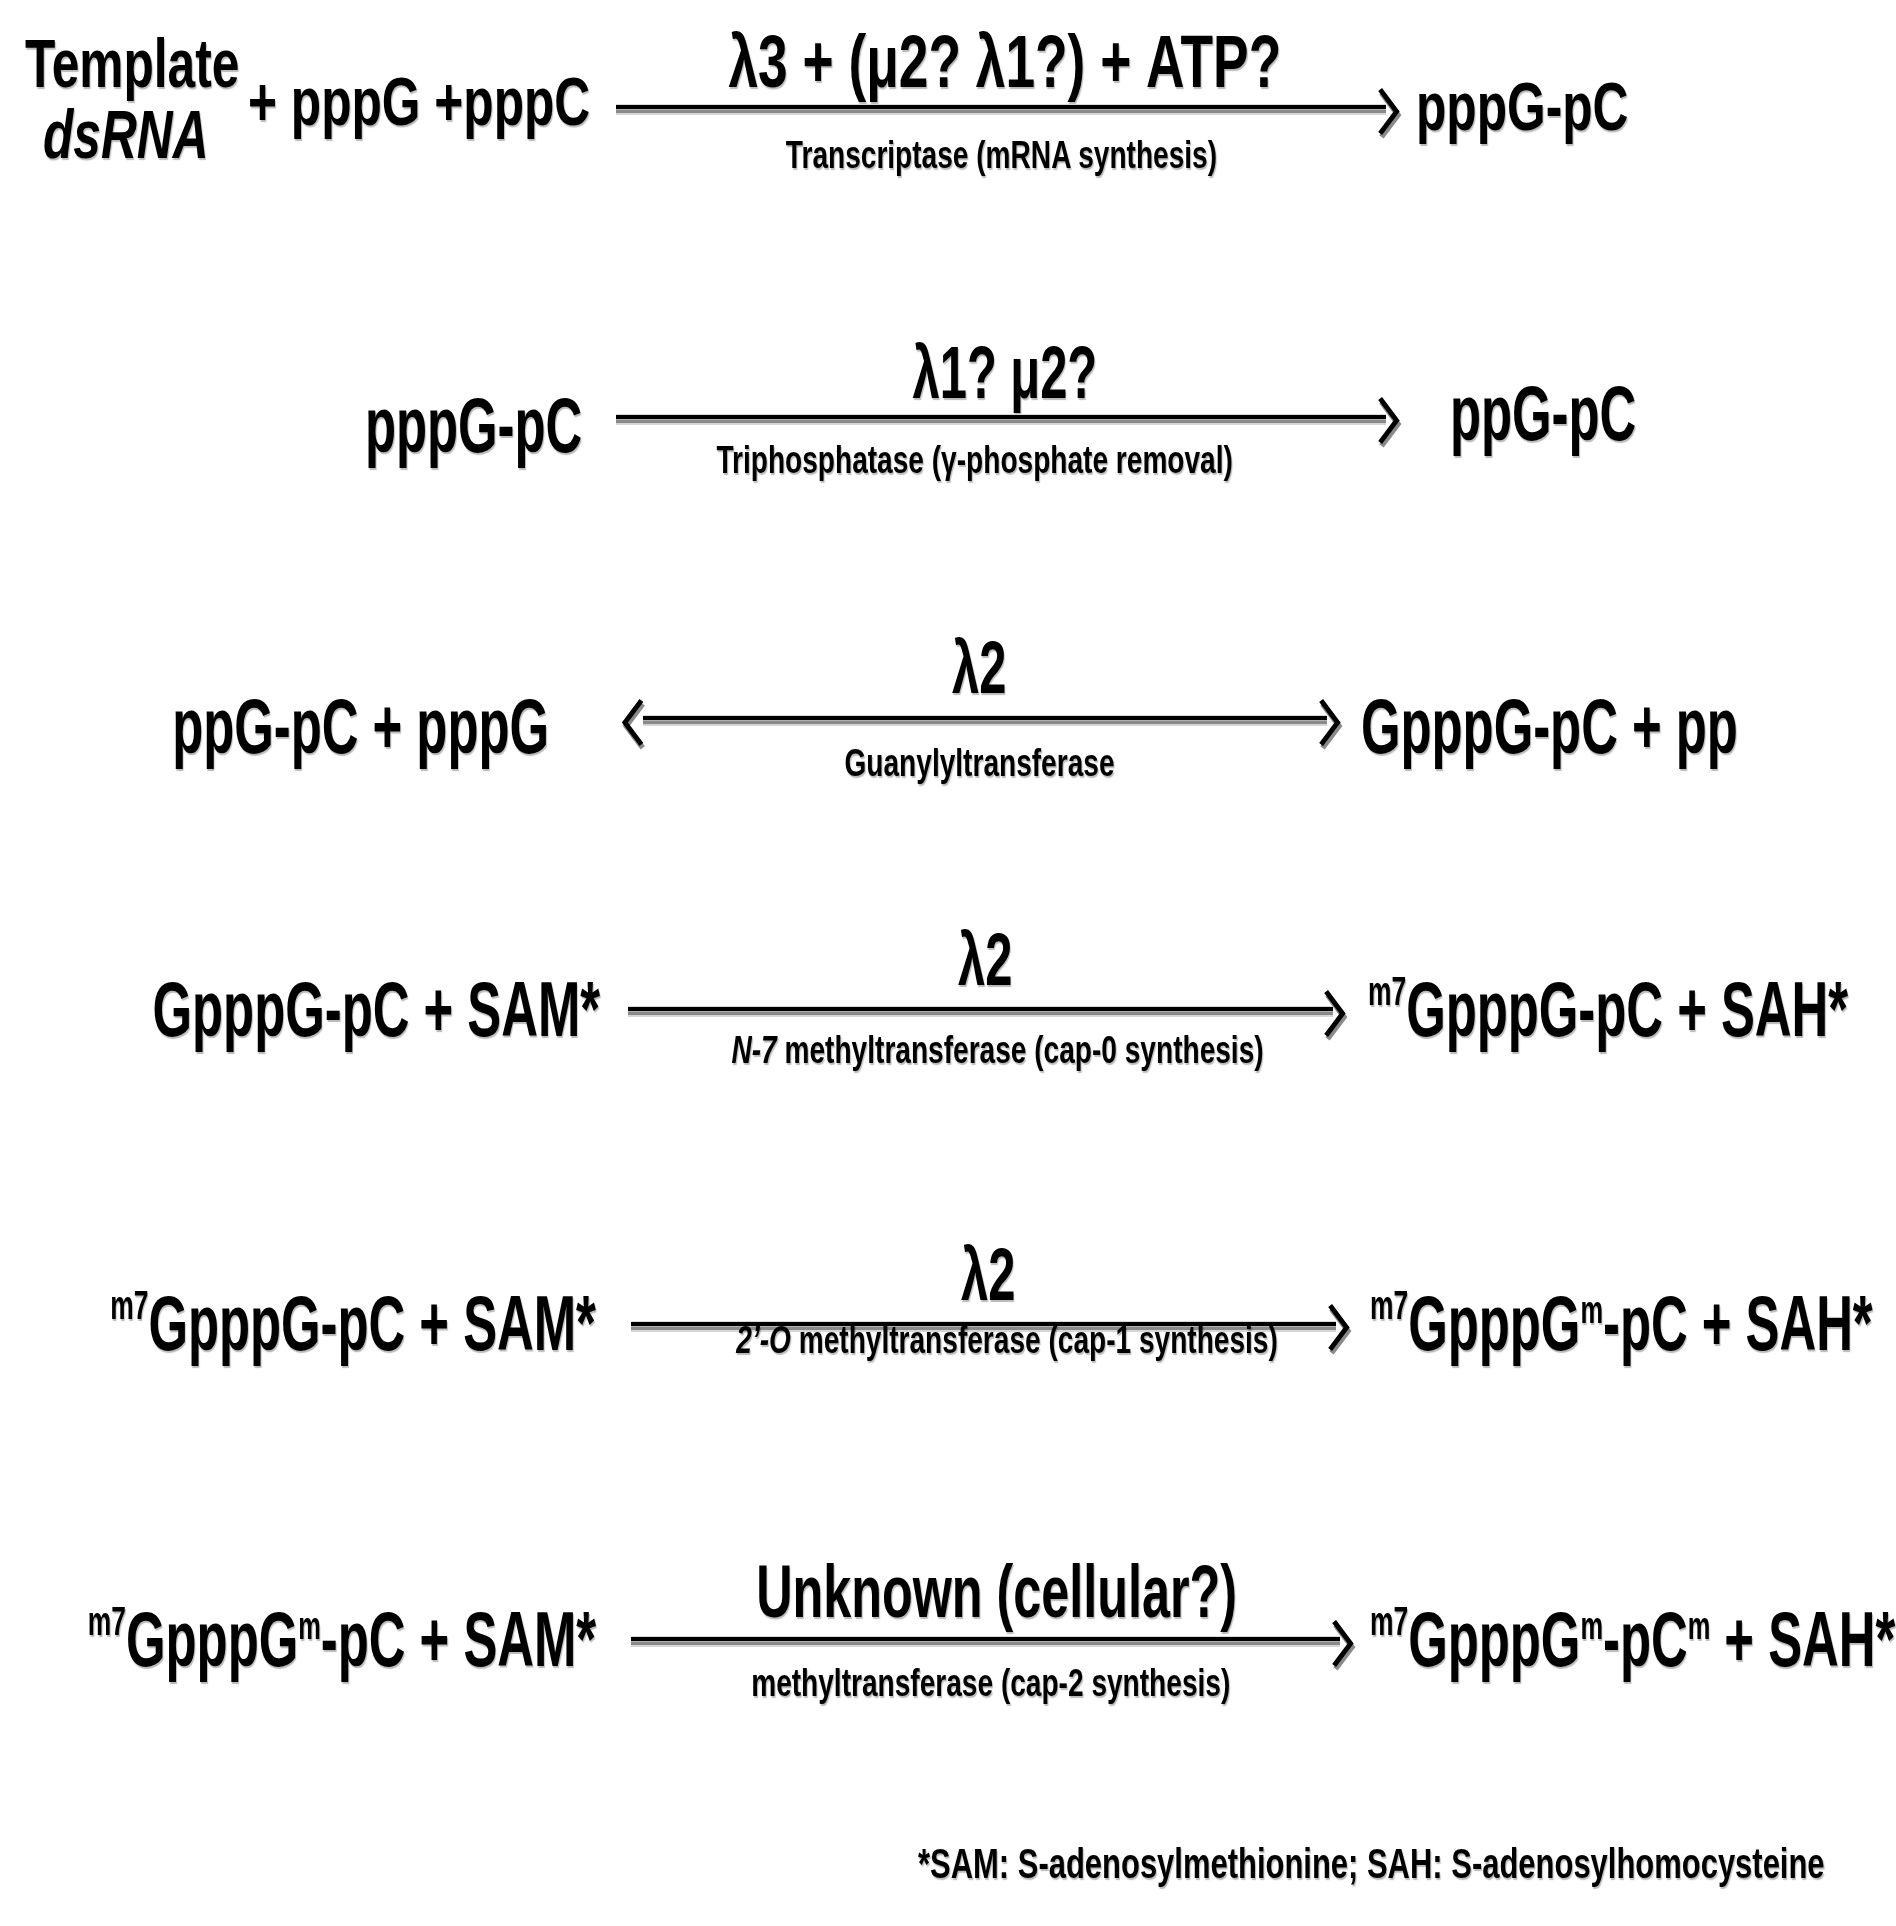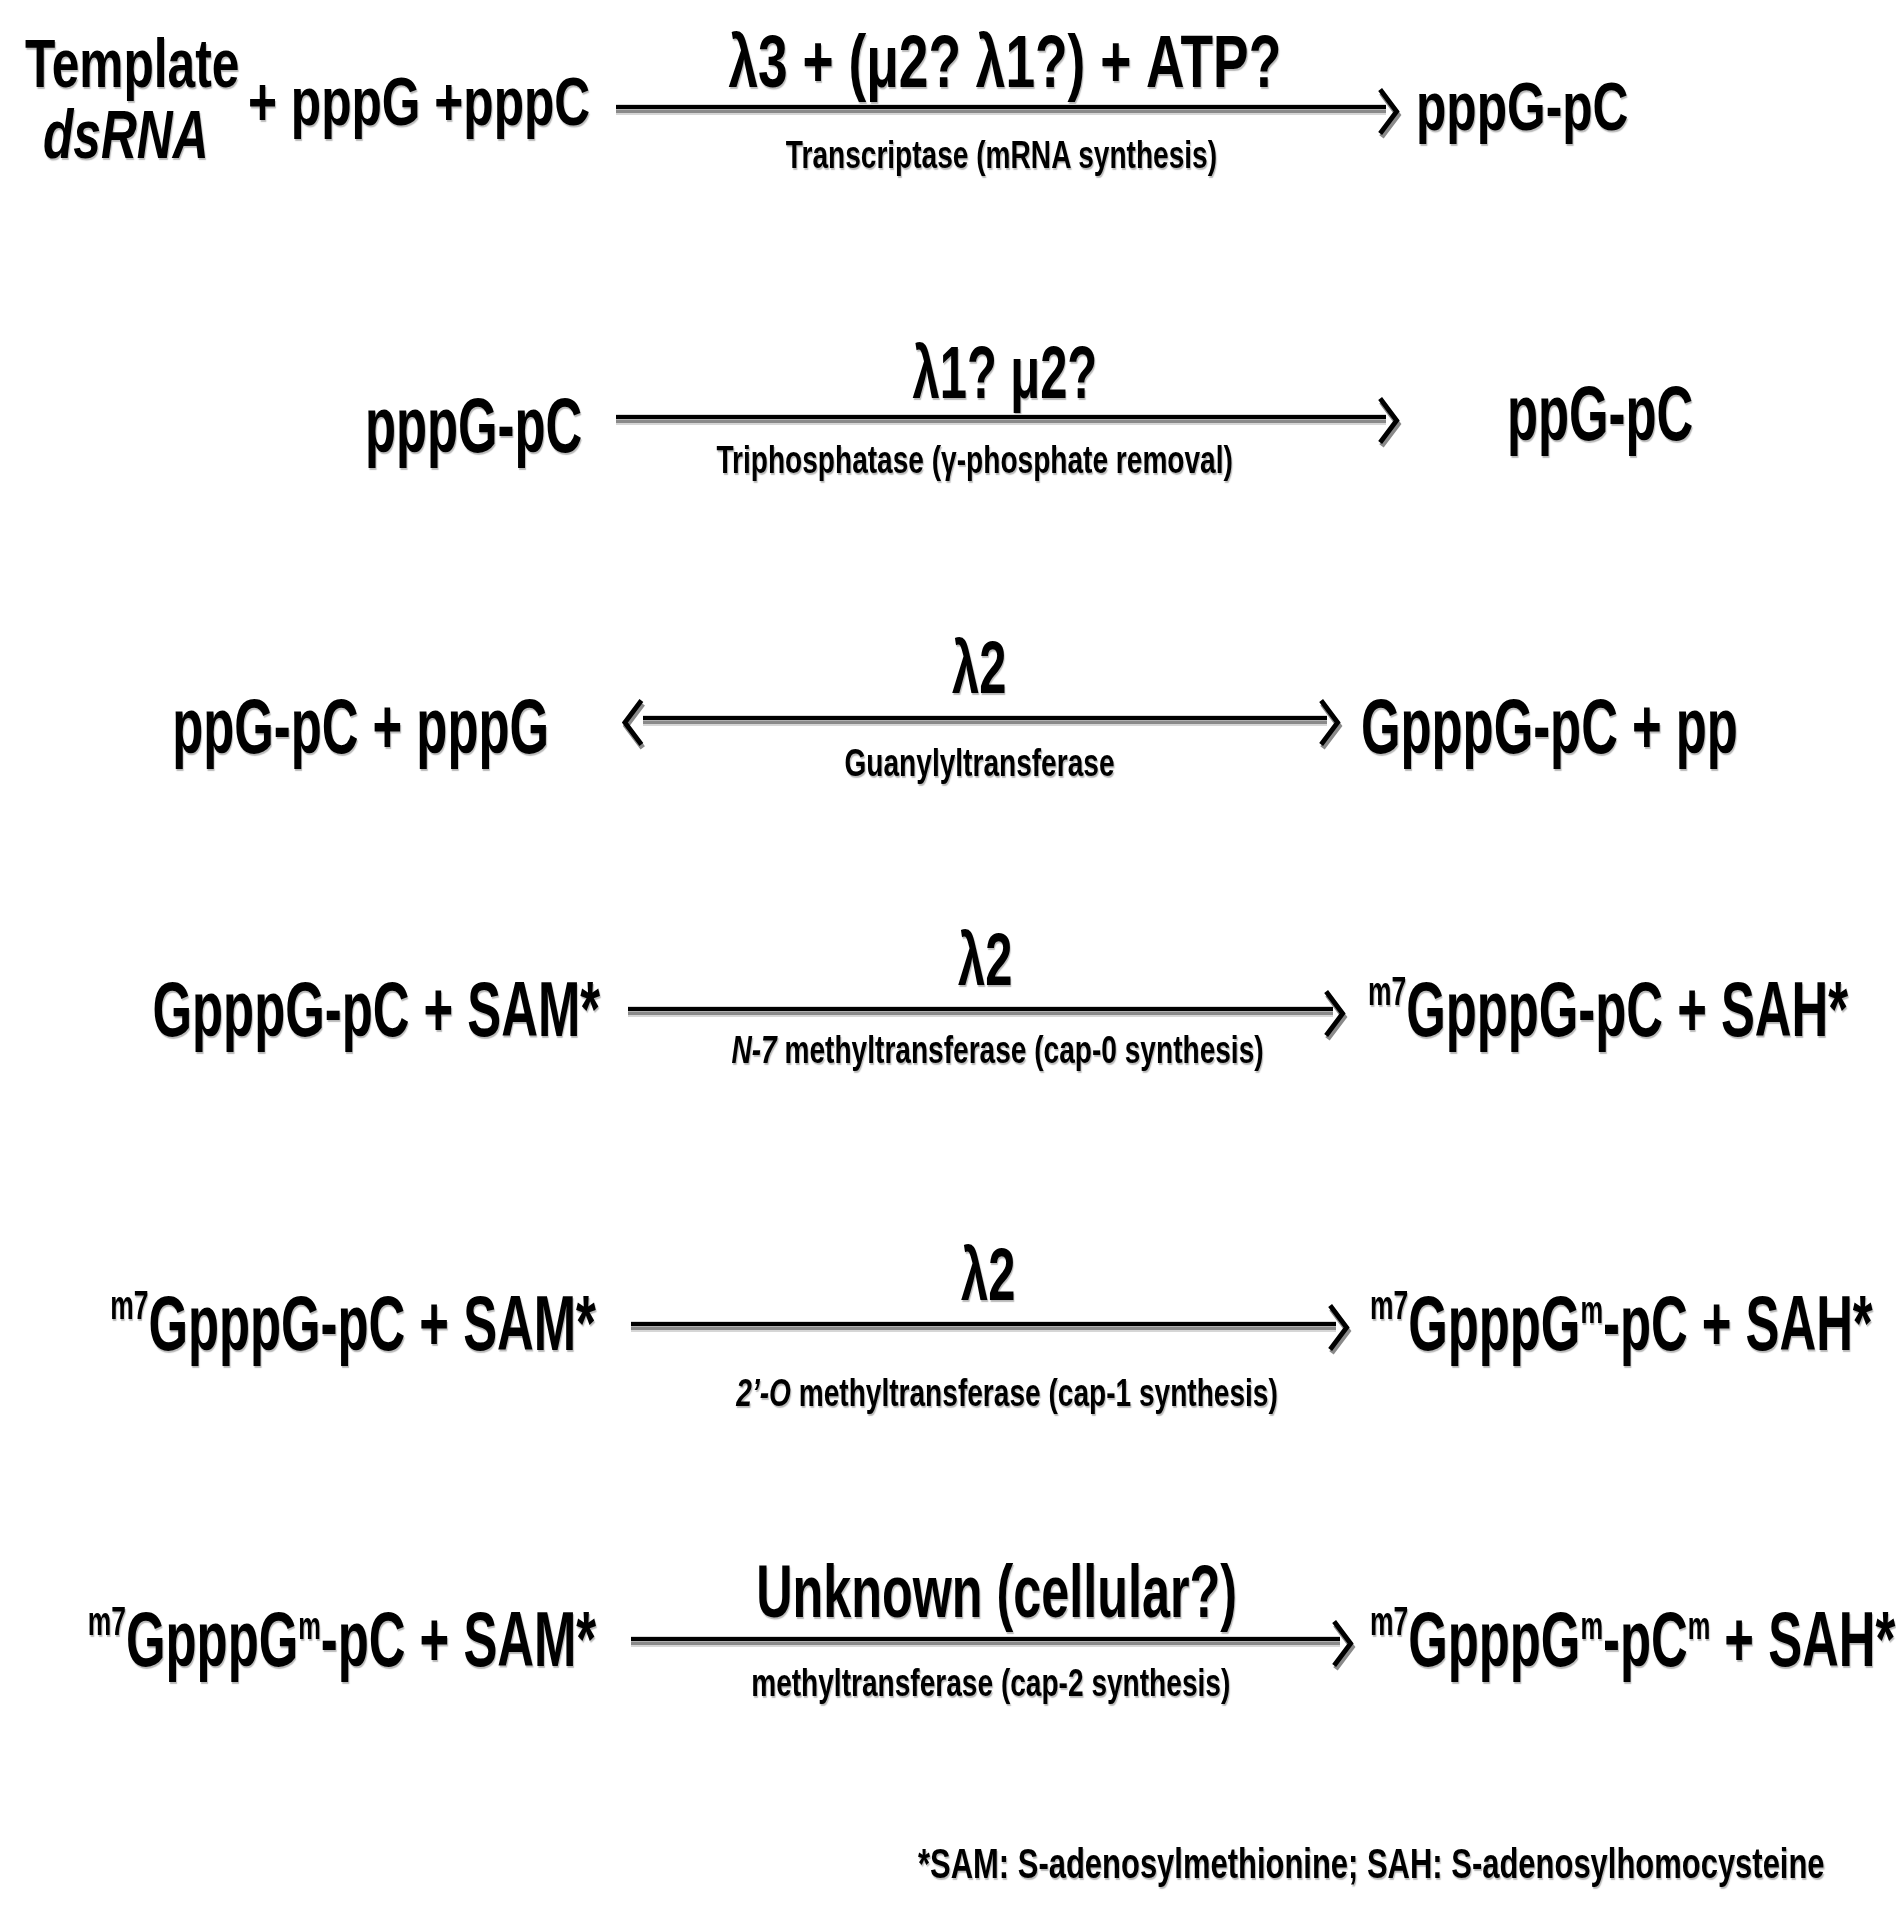--- a/index.html
+++ b/index.html
@@ -77,21 +77,21 @@
 </div>
 <div class="head" style="left:1376px; top:393px;">
   <svg width="27.5" height="55" viewBox="0 0 40 80">
       <polyline points="6,8 30,40 6,72" fill="none" stroke="#8a8a8a" stroke-width="8" transform="translate(2,5)"></polyline>
       <polyline points="6,8 30,40 6,72" fill="none" stroke="#000" stroke-width="7"></polyline>
     </svg>
 </div>
 <div class="t sub" style="left:616px; width:770px; text-align:left; top:440px;">
   <span class="sp-c" style="transform:scaleX(0.72);">Triphosphatase (γ-phosphate removal)</span>
 </div>
-<div class="t big" style="left:1507px; top:375px;">
+<div class="t big" style="left:1450px; top:375px;">
   <span class="sp" style="transform:scaleX(0.66);">ppG-pC</span>
 </div>
 
 <div class="t big" style="right:1348px; top:688px;">
   <span class="sp-r" style="transform:scaleX(0.66);">ppG-pC + pppG</span>
 </div>
 <div class="t enz" style="left:621px; width:717px; text-align:center; top:631px;">
   <span class="sp-c" style="transform:scaleX(0.66);">λ2</span>
 </div>
 <div class="head" style="left:618px; top:695px;">
@@ -146,21 +146,21 @@
 </div>
 <div class="arrow" style="left:631px; width:705px; top:1317px;">
   <div class="shaft"></div>
 </div>
 <div class="head" style="left:1326px; top:1300px;">
   <svg width="27.5" height="55" viewBox="0 0 40 80">
       <polyline points="6,8 30,40 6,72" fill="none" stroke="#8a8a8a" stroke-width="8" transform="translate(2,5)"></polyline>
       <polyline points="6,8 30,40 6,72" fill="none" stroke="#000" stroke-width="7"></polyline>
     </svg>
 </div>
-<div class="t sub" style="left:631px; width:715px; text-align:left; top:1373px;">
+<div class="t sub" style="left:631px; width:715px; text-align:left; top:1320px;">
   <span class="sp-c" style="transform:scaleX(0.72);"><i>2’-O</i><span> methyltransferase (cap-1 synthesis)</span></span>
 </div>
 <div class="t big" style="left:1370px; top:1285px;">
   <span class="sp" style="transform:scaleX(0.66);"><sup>m7</sup><span>GpppG</span><span class="m">m</span><span>-pC + SAH*</span></span>
 </div>
 
 <div class="t big" style="right:1301px; top:1601px;">
   <span class="sp-r" style="transform:scaleX(0.66);"><sup>m7</sup><span>GpppG</span><span class="m">m</span><span>-pC + SAM*</span></span>
 </div>
 <div class="t enz" style="left:631px; width:719px; text-align:right; top:1555px;">

